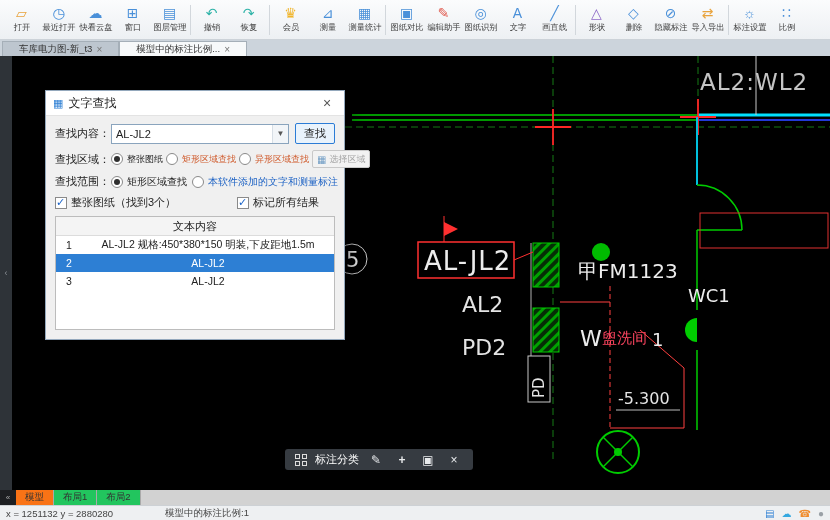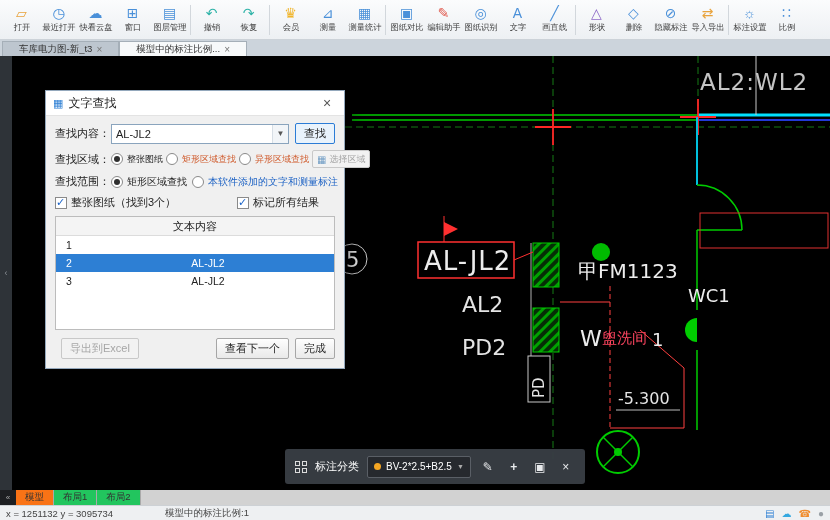--- a/index.html
+++ b/index.html
@@ -61,21 +61,21 @@
   .result-table{border:1px solid #bcbcbc;background:#fff;height:112px;overflow:hidden}
   .rt-head{height:18px;line-height:18px;text-align:center;background:#f4f4f4;border-bottom:1px solid #dcdcdc;font-size:11px}
   .rt-row{height:18px;display:flex;align-items:center;font-size:10.5px}
   .rt-num{width:26px;text-align:center;flex:none}
   .rt-text{flex:1;text-align:center;white-space:nowrap;overflow:hidden}
   .rt-row.sel{background:#2d7fd4;color:#fff}
   .dlg-footer{display:flex;align-items:center;margin-top:8px}
   .dlg-footer .spacer{flex:1}
   .dlg-footer .btn{margin-left:6px}
   
-  .float-bar{position:absolute;left:285px;top:393px;height:35px;background:rgba(56,61,68,.96);border-radius:3px;
+  .float-bar{position:absolute;left:285px;top:393px;height:21px;background:rgba(56,61,68,.96);border-radius:3px;
              display:flex;align-items:center;gap:8px;padding:0 10px;color:#fff}
   .fb-grid{display:grid;grid-template-columns:5px 5px;grid-template-rows:5px 5px;gap:2px}
   .fb-grid span{border:1px solid #dcdcdc;box-sizing:border-box}
   .fb-label{font-size:11px}
   .fb-dd{height:20px;background:#26292e;border:1px solid #5a5f66;border-radius:2px;display:flex;
          align-items:center;gap:5px;padding:0 6px}
   .fb-dot{width:7px;height:7px;border-radius:50%}
   .fb-val{font-size:10px}
   .fb-caret{font-size:7px;color:#aaa}
   .fb-icon{font-size:12px;color:#e8eaec;width:18px;text-align:center}
@@ -335,68 +335,58 @@
           </span>
         <span class="opt" style="margin-right:16px">
             <span class="cb chk"></span>
             <span>标记所有结果</span>
           </span>
       </div>
       <div class="result-table">
         <div class="rt-head">文本内容</div>
         <div class="rt-row">
           <span class="rt-num">1</span>
+          <span class="rt-text">AL-JL2 规格:450*380*150 明装,下皮距地1.5m</span>
         </div>
         <div class="rt-row sel">
           <span class="rt-num">2</span>
           <span class="rt-text">AL-JL2</span>
         </div>
         <div class="rt-row">
           <span class="rt-num">3</span>
           <span class="rt-text">AL-JL2</span>
         </div>
       </div>
-      <div class="dlg-footer">
-        <span class="btn disabled">导出到Excel</span>
-        <span class="spacer"></span>
-        <span class="btn">查看下一个</span>
-        <span class="btn">完成</span>
-      </div>
     </div>
   </div>
 
   <div class="float-bar">
     <span class="fb-grid">
         <span></span>
         <span></span>
         <span></span>
         <span></span>
       </span>
     <span class="fb-label">标注分类</span>
-    <span class="fb-dd">
-      <span class="fb-dot" style="background-color: rgb(245, 166, 35);"></span>
-      <span class="fb-val">BV-2*2.5+B2.5</span>
-      <span class="fb-caret">▼</span>
-    </span>
     <span class="fb-icon">✎</span>
     <span class="fb-icon" style="font-weight:bold">+</span>
     <span class="fb-icon">▣</span>
     <span class="fb-icon">×</span>
   </div>
 </div>
 
 <div class="sheettabs">
   <div class="st-corner">«</div>
   <div class="st-tab active">模型</div>
   <div class="st-tab">布局1</div>
   <div class="st-tab">布局2</div>
 </div>
 
 <div class="statusbar">
-  <span class="sb-coords">x = 1251132 y = 3095734</span>
+  <span class="sb-coords">x = 1251132 y = 2880280</span>
   <span class="sb-scale">模型中的标注比例:1</span>
   <span class="sb-icons">
     <span style="color: rgb(45, 127, 212);">▤</span>
     <span style="color: rgb(53, 168, 224);">☁</span>
     <span style="color: rgb(240, 140, 46);">☎</span>
     <span style="color: rgb(154, 160, 166);">●</span>
   </span>
 </div>
 
 </body></html>

